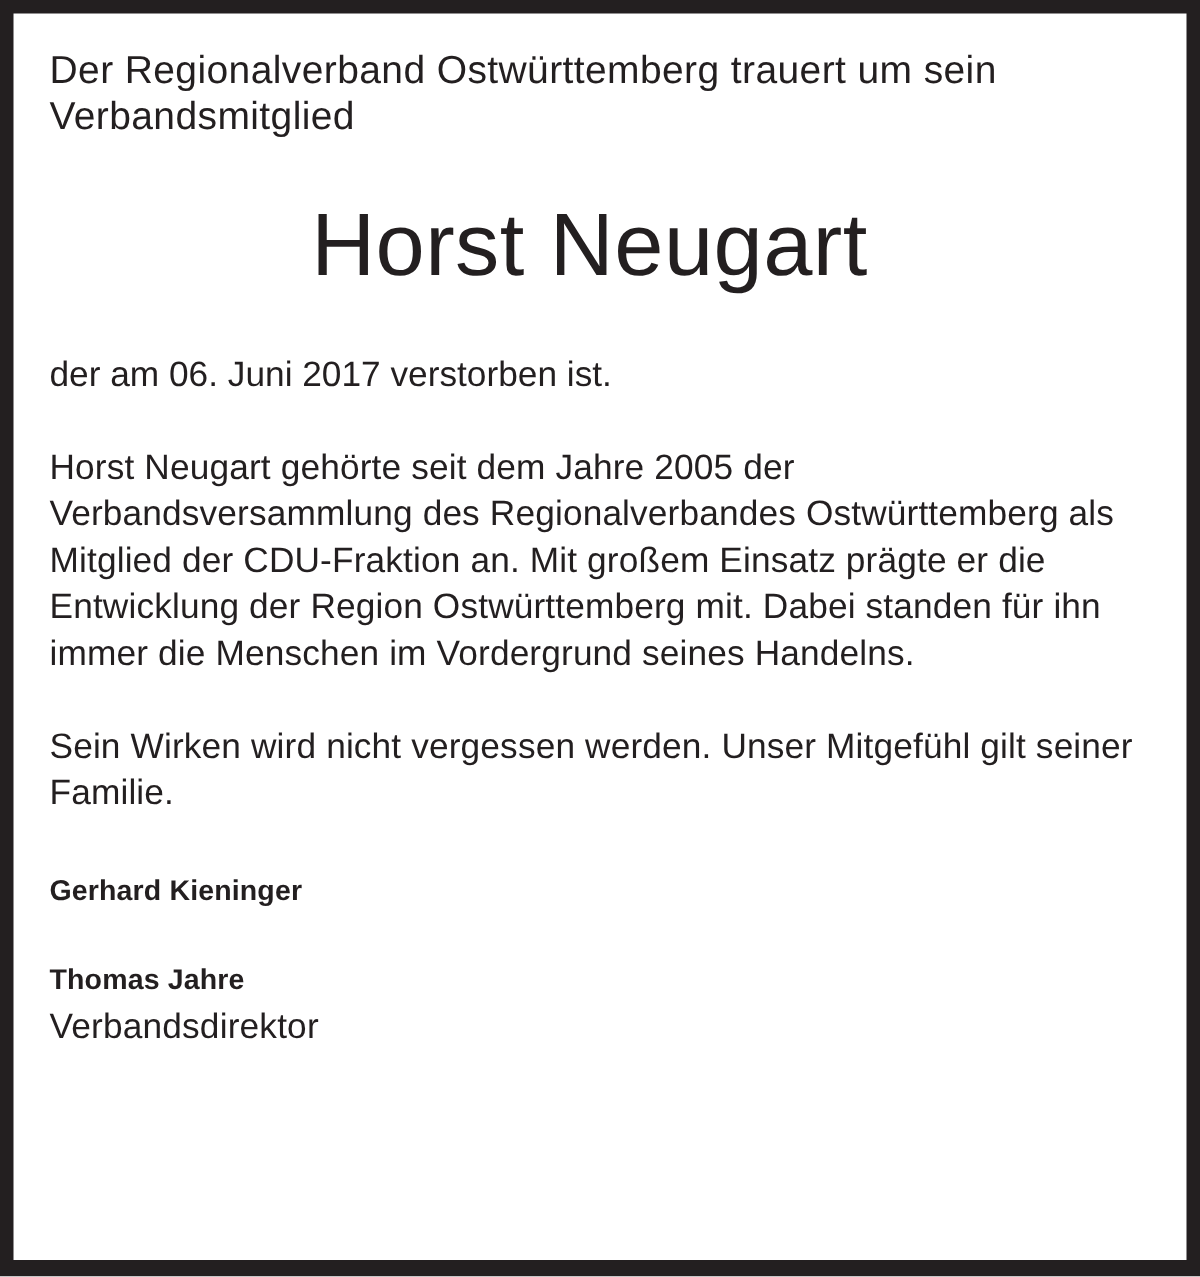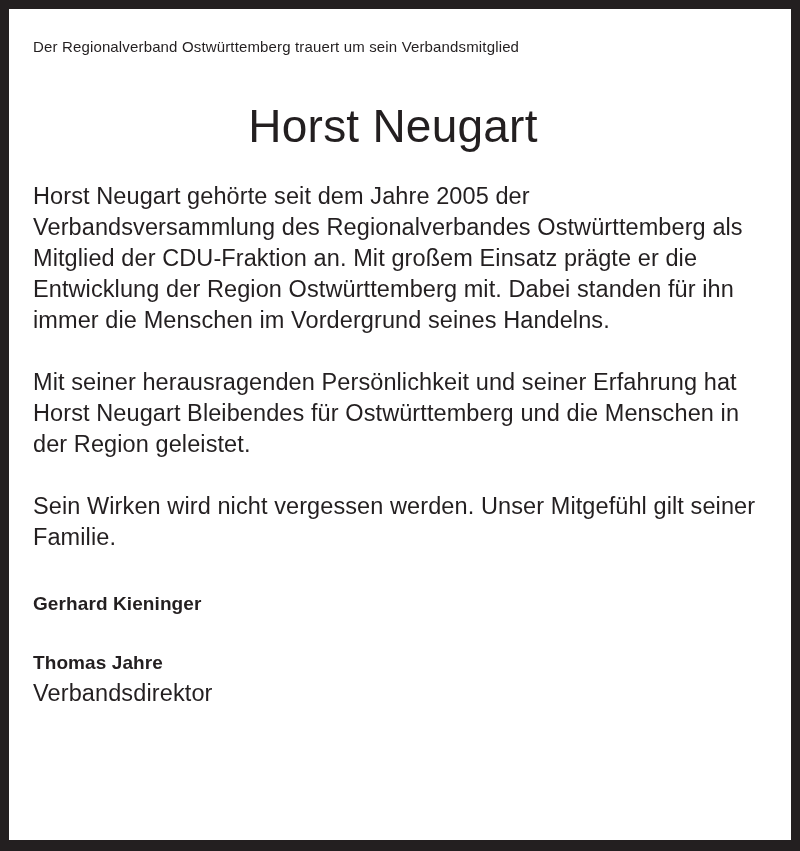--- a/index.html
+++ b/index.html
@@ -33,31 +33,31 @@
 
   .notice-inner {
     box-sizing: border-box;
     width: 100%;
     height: 100%;
     padding: 22px 24px 0 24px;
   }
 
   
   .intro {
-    font-size: 15px;
+    font-size: 26px;
     line-height: 31px;
     letter-spacing: 0.01em;
     max-width: 700px;
     margin: 0;
   }
 
   
   .deceased-name {
     text-align: center;
-    font-size: 46px;
+    font-size: 59px;
     line-height: 1.05;
     font-weight: 400;
     letter-spacing: 0.005em;
     margin: 40px 0 0 0;
     padding-right: 14px;
     white-space: nowrap;
   }
 
   
   .death-line {
@@ -115,24 +115,24 @@
 </head>
 <body>
 
 <div class="notice">
   <div class="notice-inner">
 
     <p class="intro">Der Regionalverband Ostwürttemberg trauert um sein Verbandsmitglied</p>
 
     <h1 class="deceased-name">Horst Neugart</h1>
 
+    <p class="death-line">der am 06. Juni 2017 verstorben ist.</p>
 
     <div class="body-copy">
       <p class="body-paragraph">Horst Neugart gehörte seit dem Jahre 2005 der Verbandsversammlung des Regionalverbandes Ostwürttemberg als Mitglied der CDU-Fraktion an. Mit großem Einsatz prägte er die Entwicklung der Region Ostwürttemberg mit. Dabei standen für ihn immer die Menschen im Vordergrund seines Handelns.</p>
-      <p class="body-paragraph">Mit seiner herausragenden Persönlichkeit und seiner Erfahrung hat Horst Neugart Bleibendes für Ostwürttemberg und die Menschen in der Region geleistet.</p>
       <p class="body-paragraph">Sein Wirken wird nicht vergessen werden. Unser Mitgefühl gilt seiner Familie.</p>
     </div>
 
     <div class="signatures">
 
       <div class="signature-block">
         <p class="signature-name">Gerhard Kieninger</p>
       </div>
 
       <div class="signature-block">

